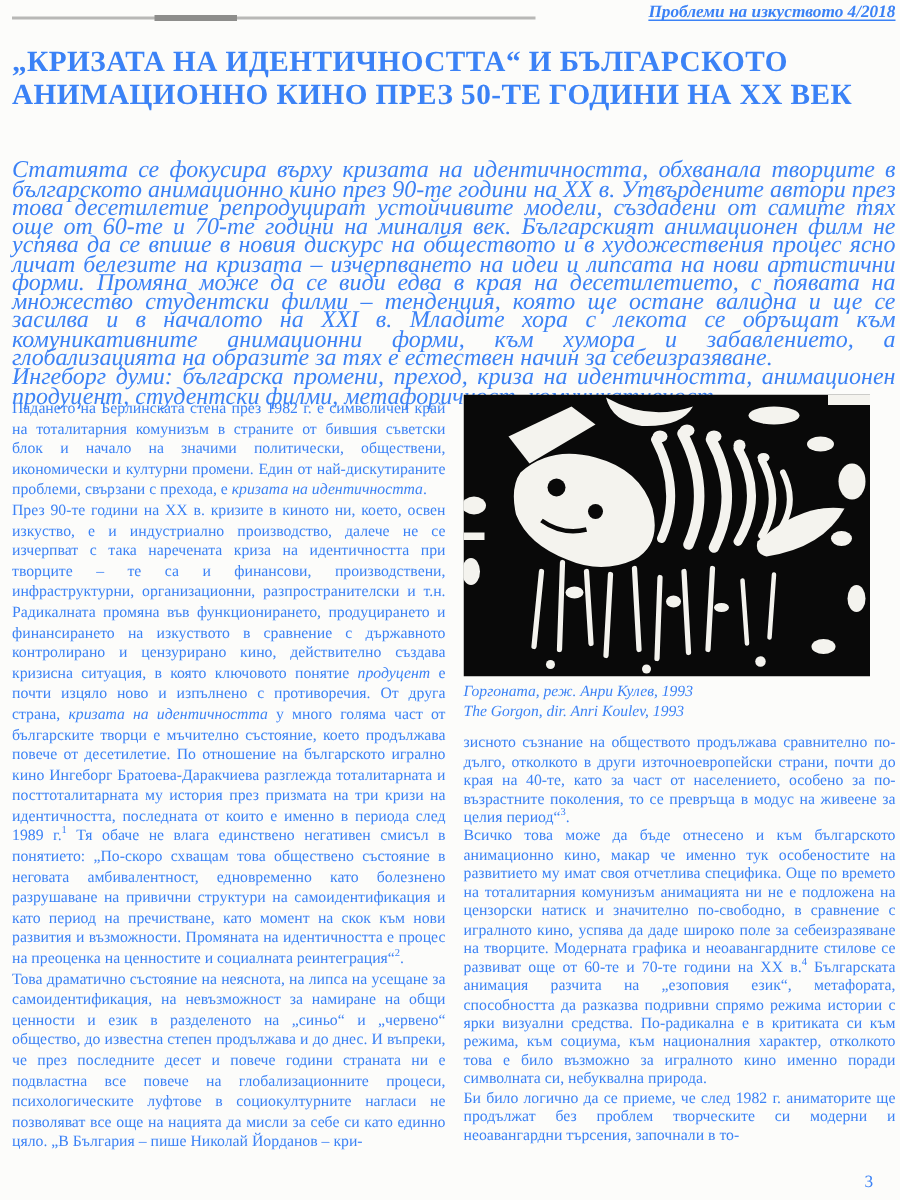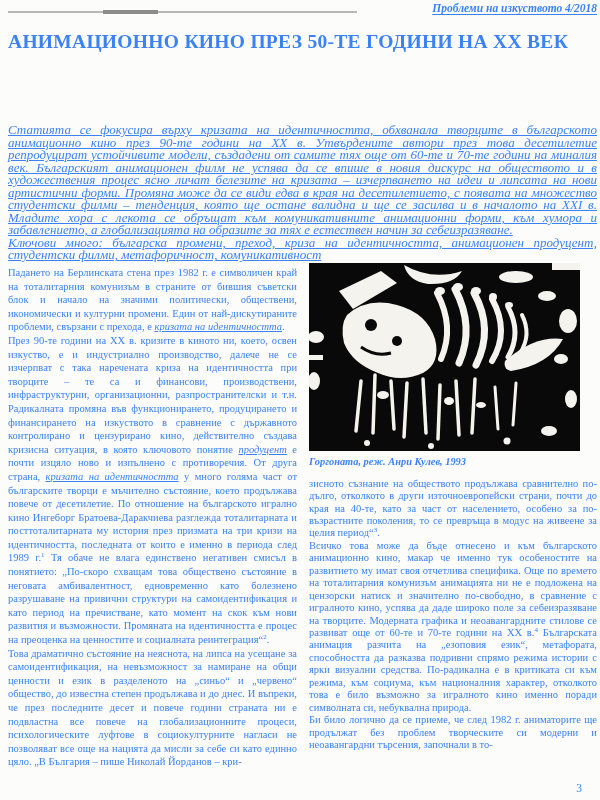--- a/index.html
+++ b/index.html
@@ -14,56 +14,57 @@
     position:absolute;top:2px;right:3px;
     font-style:italic;font-weight:700;font-size:11.5px;
     text-decoration:underline;text-underline-offset:2px;
   }
   .title{
     position:absolute;left:8px;top:31px;width:588px;
     font-weight:700;font-size:19.5px;line-height:21.5px;letter-spacing:.3px;
   }
   .author{position:absolute;left:8px;top:84px;font-size:13.5px;font-weight:700;}
   .abstract-block{
-    position:absolute;left:8px;top:124px;width:589px;
-    font-style:italic;font-size:13px;line-height:12.55px;text-align:justify;text-decoration:underline;
+    position:absolute;left:8px;top:108px;width:589px;
+    font-style:italic;font-size:16px;line-height:12.55px;text-align:justify;
   }
   .abstract-block p{margin:0;}
   .col{position:absolute;top:266px;width:289px;}
   .col-left{left:8px;}
   .col-right{left:309px;top:263px;width:288px;}
   .rich p{margin:0;font-size:10.5px;line-height:13.6px;text-align:justify;}
   .col-right .rich p{line-height:12.45px;}
-  .rich em{font-style:italic;text-decoration:underline;}
+  .rich em{font-style:italic;}
   .rich sup{font-size:7px;line-height:0;vertical-align:super;}
   .figure{margin:0;}
   .figure svg{display:block;width:271px;height:188px;}
   .figure figcaption{
-    margin:5px 0 9px 0;font-style:italic;font-size:10.4px;line-height:12.6px;font-weight:bold;
+    margin:5px 0 9px 0;font-style:italic;font-size:10.4px;line-height:12.6px;
   }
   .pagenum{position:absolute;right:18px;bottom:6px;font-size:11.5px;}
 </style>
 </head>
 <body>
 
 <div class="page">
 
   <div class="top-rule"></div>
   <div class="top-rule-accent"></div>
 
   <div class="journal">Проблеми на изкуството 4/2018</div>
 
   <h1 class="title" style="margin:0;">
+    <div>„КРИЗАТА НА ИДЕНТИЧНОСТТА“ И БЪЛГАРСКОТО</div>
     <div>АНИМАЦИОННО КИНО ПРЕЗ 50-ТЕ ГОДИНИ НА XX ВЕК</div>
   </h1>
 
 
   <div class="abstract-block">
     <p>Статията се фокусира върху кризата на идентичността, обхванала творците в българското анимационно кино през 90-те години на XX в. Утвърдените автори през това десетилетие репродуцират устойчивите модели, създадени от самите тях още от 60-те и 70-те години на миналия век. Българският анимационен филм не успява да се впише в новия дискурс на обществото и в художествения процес ясно личат белезите на кризата – изчерпването на идеи и липсата на нови артистични форми. Промяна може да се види едва в края на десетилетието, с появата на множество студентски филми – тенденция, която ще остане валидна и ще се засилва и в началото на XXI в. Младите хора с лекота се обръщат към комуникативните анимационни форми, към хумора и забавлението, а глобализацията на образите за тях е естествен начин за себеизразяване.</p>
-    <p><span>Ключови много:</span><span> българска промени, преход, криза на идентичността, анимационен продуцент, студентски филми, метафоричност, комуникативност</span></p>
+    <p><span>Ингеборг думи:</span><span> българска промени, преход, криза на идентичността, анимационен продуцент, студентски филми, метафоричност, комуникативност</span></p>
   </div>
 
   <div class="col col-left rich">
       <p><span>Падането на Берлинската стена през 1982 г. е символичен край на тоталитарния комунизъм в страните от бившия съветски блок и начало на значими политически, обществени, икономически и културни промени. Един от най-дискутираните проблеми, свързани с прехода, е </span><em>кризата на идентичността</em><span>.</span></p>
       <p><span>През 90-те години на XX в. кризите в киното ни, което, освен изкуство, е и индустриално производство, далече не се изчерпват с така наречената криза на идентичността при творците – те са и финансови, производствени, инфраструктурни, организационни, разпространителски и т.н. Радикалната промяна във функционирането, продуцирането и финансирането на изкуството в сравнение с държавното контролирано и цензурирано кино, действително създава кризисна ситуация, в която ключовото понятие </span><em>продуцент</em><span> е почти изцяло ново и изпълнено с противоречия. От друга страна, </span><em>кризата на идентичността</em><span> у много голяма част от българските творци е мъчително състояние, което продължава повече от десетилетие. По отношение на българското игрално кино Ингеборг Братоева-Даракчиева разглежда тоталитарната и посттоталитарната му история през призмата на три кризи на идентичността, последната от които е именно в периода след 1989 г.</span><sup>1</sup><span> Тя обаче не влага единствено негативен смисъл в понятието: „По-скоро схващам това обществено състояние в неговата амбивалентност, едновременно като болезнено разрушаване на привични структури на самоидентификация и като период на пречистване, като момент на скок към нови развития и възможности. Промяната на идентичността е процес на преоценка на ценностите и социалната реинтеграция“</span><sup>2</sup><span>.</span></p>
       <p><span>Това драматично състояние на неяснота, на липса на усещане за самоидентификация, на невъзможност за намиране на общи ценности и език в разделеното на „синьо“ и „червено“ общество, до известна степен продължава и до днес. И въпреки, че през последните десет и повече години страната ни е подвластна все повече на глобализационните процеси, психологическите луфтове в социокултурните нагласи не позволяват все още на нацията да мисли за себе си като единно цяло. „В България – пише Николай Йорданов – кри-</span></p>
     </div>
 
   <div class="col col-right">
     <figure class="figure">
@@ -115,20 +116,21 @@
           <path d="M207,120 L204,162" stroke-width="3"></path>
         </g>
         <g fill="#090909">
           <circle cx="62" cy="62" r="6"></circle>
           <circle cx="88" cy="78" r="5"></circle>
         </g>
         <path d="M52,84 q14,10 30,6" stroke="#090909" stroke-width="3" fill="none"></path>
       </svg>
       <figcaption>
         <div>Горгоната, реж. Анри Кулев, 1993</div>
+        <div>The Gorgon, dir. Anri Koulev, 1993</div>
       </figcaption>
     </figure>
     <div class="rich">
         <p><span>зисното съзнание на обществото продължава сравнително по-дълго, отколкото в други източноевропейски страни, почти до края на 40-те, като за част от населението, особено за по-възрастните поколения, то се превръща в модус на живеене за целия период“</span><sup>3</sup><span>.</span></p>
         <p><span>Всичко това може да бъде отнесено и към българското анимационно кино, макар че именно тук особеностите на развитието му имат своя отчетлива специфика. Още по времето на тоталитарния комунизъм анимацията ни не е подложена на цензорски натиск и значително по-свободно, в сравнение с игралното кино, успява да даде широко поле за себеизразяване на творците. Модерната графика и неоавангардните стилове се развиват още от 60-те и 70-те години на XX в.</span><sup>4</sup><span> Българската анимация разчита на „езоповия език“, метафората, способността да разказва подривни спрямо режима истории с ярки визуални средства. По-радикална е в критиката си към режима, към социума, към националния характер, отколкото това е било възможно за игралното кино именно поради символната си, небуквална природа.</span></p>
         <p><span>Би било логично да се приеме, че след 1982 г. аниматорите ще продължат без проблем творческите си модерни и неоавангардни търсения, започнали в то-</span></p>
       </div>
   </div>
 
   <div class="pagenum">3</div>

